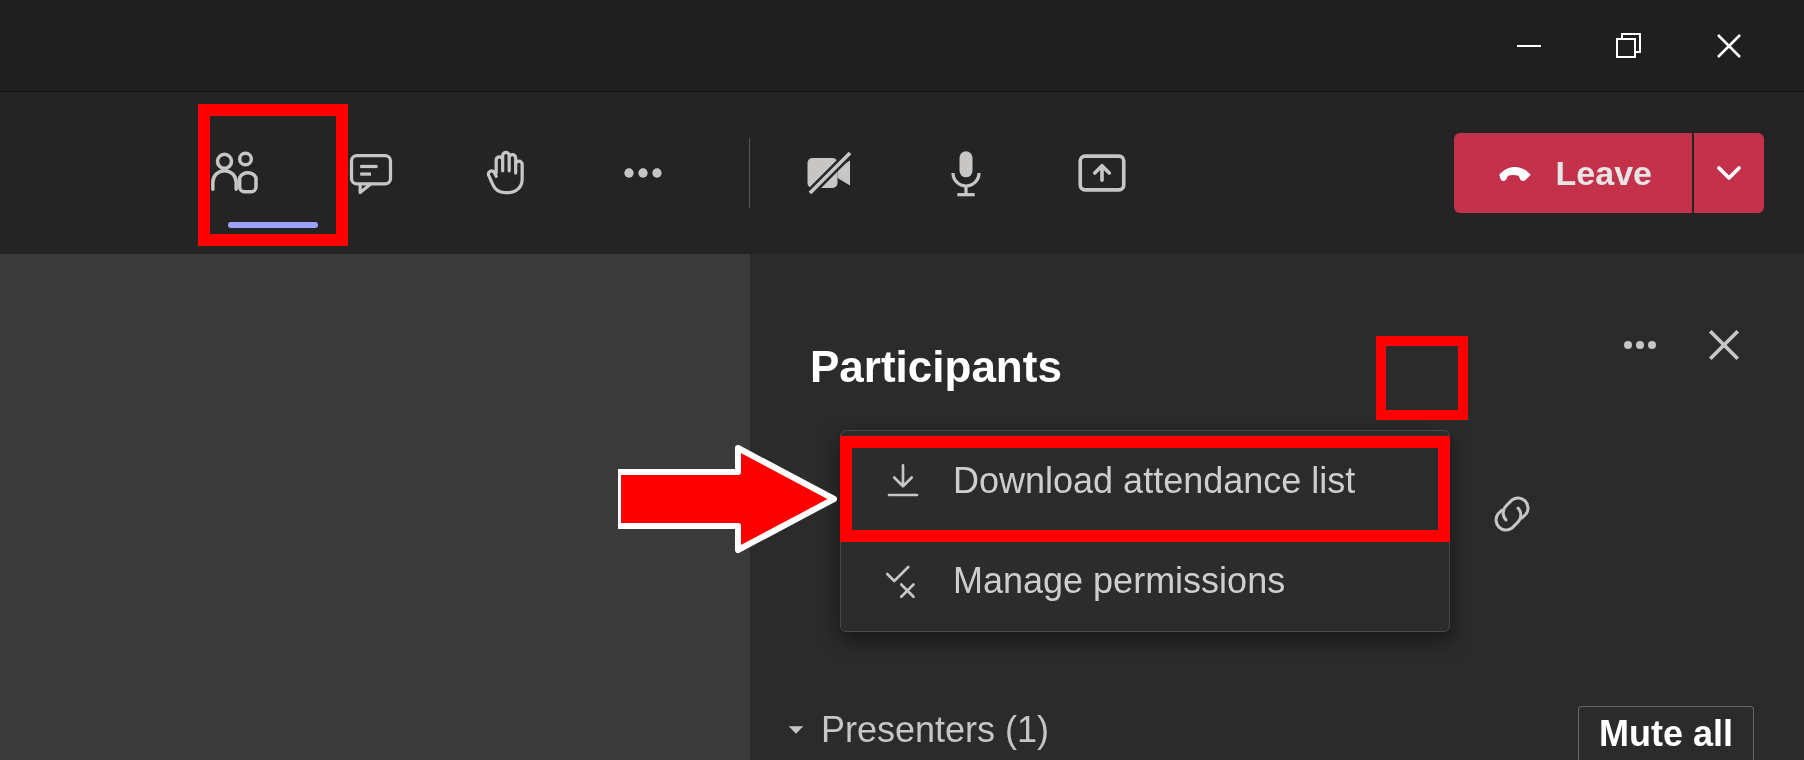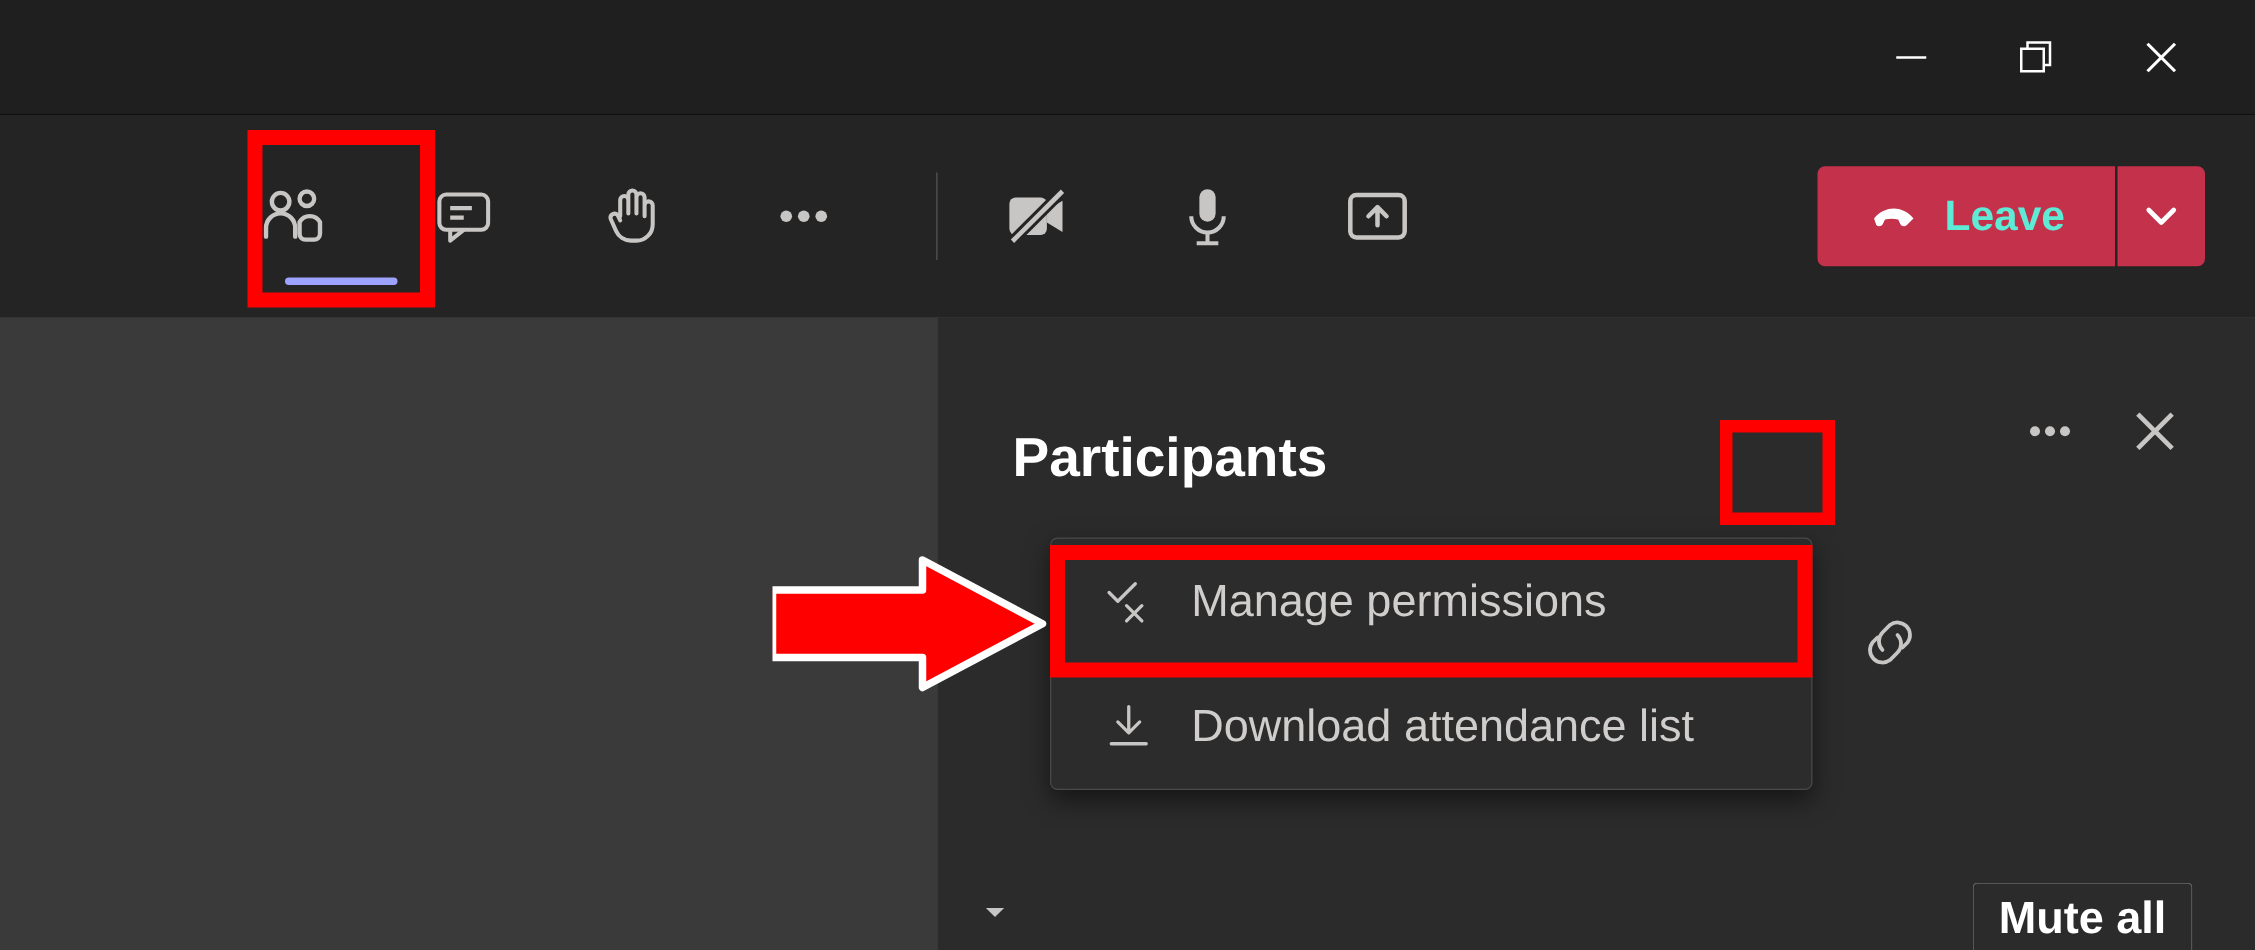--- a/index.html
+++ b/index.html
@@ -59,21 +59,21 @@
   }
   .leave-group {
     position: absolute;
     right: 40px;
     top: 50%;
     transform: translateY(-50%);
     display: flex;
   }
   .leave-btn {
     background: #c4314b;
-    color: #5eead4;
+    color: #e5e5e5;
     height: 80px;
     display: flex;
     align-items: center;
     justify-content: center;
     font-size: 34px;
     font-weight: 600;
     padding: 0 40px;
     cursor: pointer;
     border-radius: 6px 0 0 6px;
     gap: 20px;
@@ -358,50 +358,51 @@
         <line x1="27" y1="5" x2="5" y2="27" stroke="#c8c6c4" stroke-width="3"></line>
       </svg>
     </div>
   </div>
 </div>
 
 <div class="menu">
   <div class="menu-item">
     <div class="menu-icon">
       <svg width="42" height="42" viewBox="0 0 48 48">
+        <path d="M24 6 V30 M24 30 l-10 -10 M24 30 l10 -10" fill="none" stroke="#c8c6c4" stroke-width="3" stroke-linecap="round" stroke-linejoin="round"></path>
+        <line x1="8" y1="40" x2="40" y2="40" stroke="#c8c6c4" stroke-width="3" stroke-linecap="round"></line>
+      </svg>
+    </div>
+    <span>Download attendance list</span>
+  </div>
+  <div class="menu-item">
+    <div class="menu-icon">
+      <svg width="42" height="42" viewBox="0 0 48 48">
         <path d="M6 16 l8 8 l16 -16" fill="none" stroke="#c8c6c4" stroke-width="3" stroke-linecap="round" stroke-linejoin="round"></path>
         <line x1="22" y1="28" x2="36" y2="42" stroke="#c8c6c4" stroke-width="3" stroke-linecap="round"></line>
         <line x1="36" y1="28" x2="22" y2="42" stroke="#c8c6c4" stroke-width="3" stroke-linecap="round"></line>
       </svg>
     </div>
     <span>Manage permissions</span>
-  </div>
-  <div class="menu-item">
-    <div class="menu-icon">
-      <svg width="42" height="42" viewBox="0 0 48 48">
-        <path d="M24 6 V30 M24 30 l-10 -10 M24 30 l10 -10" fill="none" stroke="#c8c6c4" stroke-width="3" stroke-linecap="round" stroke-linejoin="round"></path>
-        <line x1="8" y1="40" x2="40" y2="40" stroke="#c8c6c4" stroke-width="3" stroke-linecap="round"></line>
-      </svg>
-    </div>
-    <span>Download attendance list</span>
   </div>
 </div>
 
 <div class="link-side">
   <svg width="48" height="48" viewBox="0 0 48 48">
     <path d="M18 30 a10 10 0 0 1 0 -14 l6 -6 a10 10 0 0 1 14 14 l-4 4" fill="none" stroke="#c8c6c4" stroke-width="3" stroke-linecap="round"></path>
     <path d="M30 18 a10 10 0 0 1 0 14 l-6 6 a10 10 0 0 1 -14 -14 l4 -4" fill="none" stroke="#c8c6c4" stroke-width="3" stroke-linecap="round"></path>
   </svg>
 </div>
 
 <div class="footer-row">
   <div class="presenters">
     <svg width="22" height="22" viewBox="0 0 24 24">
       <path d="M4 8 l8 8 l8 -8 z" fill="#c8c6c4"></path>
     </svg>
+    <span>Presenters (1)</span>
   </div>
   <div class="mute-all">
     <span>Mute all</span>
   </div>
 </div>
 
 <div class="hl-people">
   <div class="people-underline"></div>
 </div>
 <div class="hl-more2"></div>

